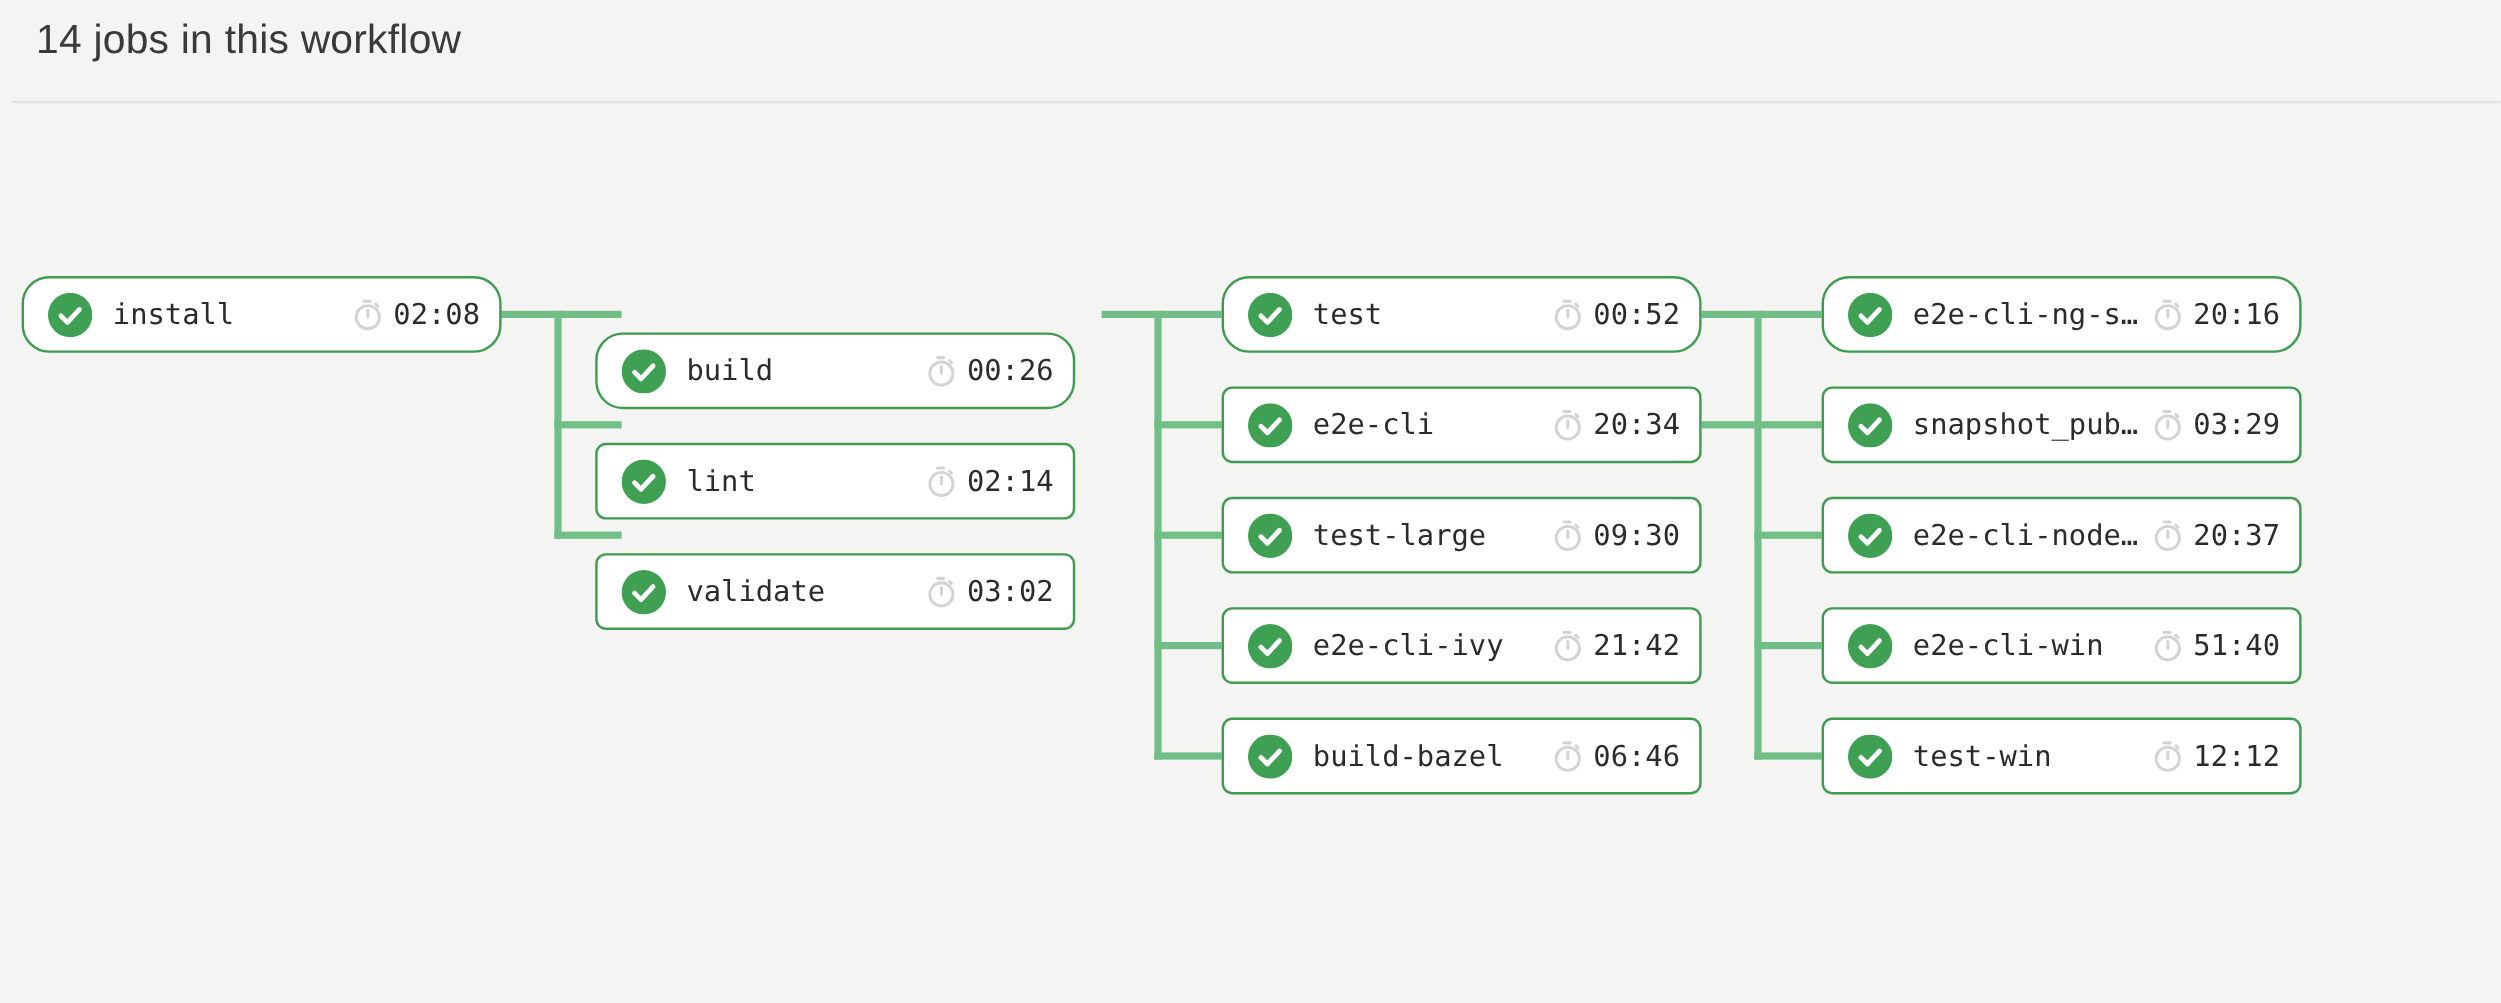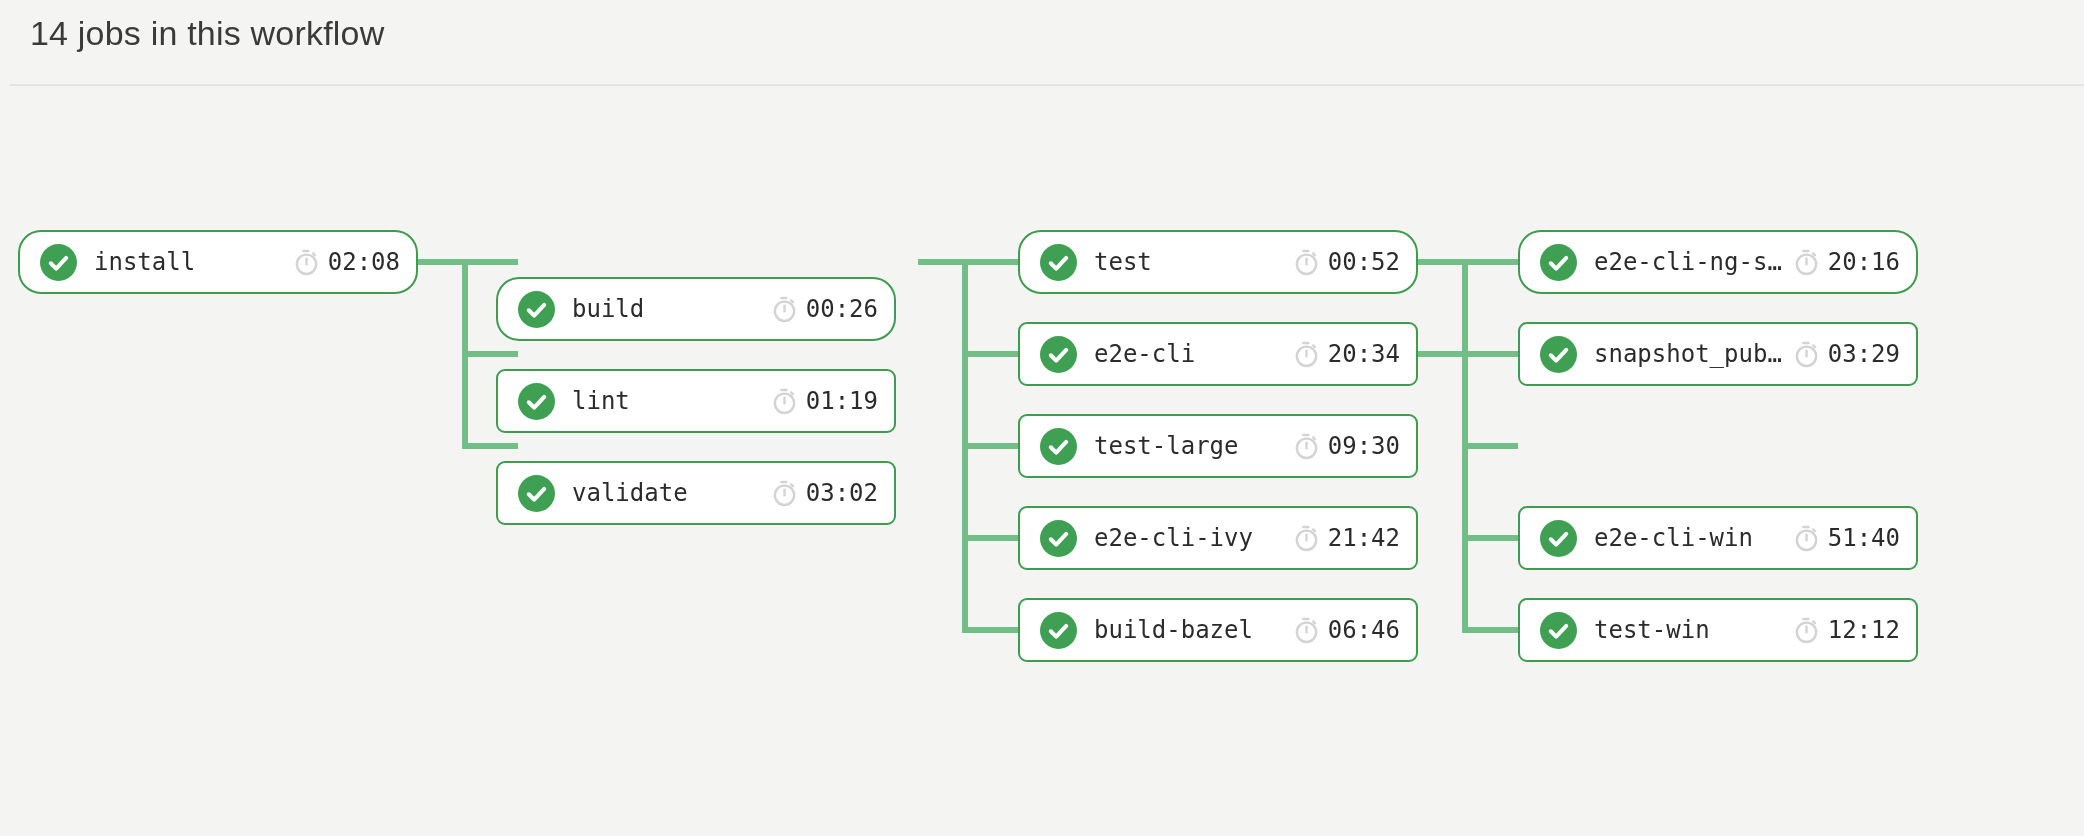--- a/index.html
+++ b/index.html
@@ -133,21 +133,21 @@
       <polyline points="7,12.5 10.5,16 17,9" fill="none" stroke="#ffffff" stroke-width="2.6" stroke-linecap="round" stroke-linejoin="round"></polyline>
     </svg>
     <span class="job-name">lint</span>
     <span class="meta">
       <svg class="clock" viewBox="0 0 24 24">
         <circle cx="12" cy="13.5" r="8" fill="none" stroke="#d3d3d3" stroke-width="2"></circle>
         <line x1="12" y1="13.5" x2="12" y2="8.8" stroke="#d3d3d3" stroke-width="2" stroke-linecap="round"></line>
         <line x1="9.5" y1="2.5" x2="13.5" y2="2.5" stroke="#d3d3d3" stroke-width="2.2" stroke-linecap="round"></line>
         <line x1="17.5" y1="4.5" x2="19" y2="6" stroke="#d3d3d3" stroke-width="2" stroke-linecap="round"></line>
       </svg>
-      <span class="duration">01:19</span>
+      <span class="duration">02:14</span>
     </span>
   </div>
 
   <div class="job-card col-2 row-3">
     <svg class="badge" viewBox="0 0 24 24">
       <circle cx="12" cy="12" r="12" fill="#3fa054"></circle>
       <polyline points="7,12.5 10.5,16 17,9" fill="none" stroke="#ffffff" stroke-width="2.6" stroke-linecap="round" stroke-linejoin="round"></polyline>
     </svg>
     <span class="job-name">validate</span>
     <span class="meta">
@@ -273,20 +273,36 @@
       <svg class="clock" viewBox="0 0 24 24">
         <circle cx="12" cy="13.5" r="8" fill="none" stroke="#d3d3d3" stroke-width="2"></circle>
         <line x1="12" y1="13.5" x2="12" y2="8.8" stroke="#d3d3d3" stroke-width="2" stroke-linecap="round"></line>
         <line x1="9.5" y1="2.5" x2="13.5" y2="2.5" stroke="#d3d3d3" stroke-width="2.2" stroke-linecap="round"></line>
         <line x1="17.5" y1="4.5" x2="19" y2="6" stroke="#d3d3d3" stroke-width="2" stroke-linecap="round"></line>
       </svg>
       <span class="duration">03:29</span>
     </span>
   </div>
 
+  <div class="job-card col-4 row-3">
+    <svg class="badge" viewBox="0 0 24 24">
+      <circle cx="12" cy="12" r="12" fill="#3fa054"></circle>
+      <polyline points="7,12.5 10.5,16 17,9" fill="none" stroke="#ffffff" stroke-width="2.6" stroke-linecap="round" stroke-linejoin="round"></polyline>
+    </svg>
+    <span class="job-name">e2e-cli-node…</span>
+    <span class="meta">
+      <svg class="clock" viewBox="0 0 24 24">
+        <circle cx="12" cy="13.5" r="8" fill="none" stroke="#d3d3d3" stroke-width="2"></circle>
+        <line x1="12" y1="13.5" x2="12" y2="8.8" stroke="#d3d3d3" stroke-width="2" stroke-linecap="round"></line>
+        <line x1="9.5" y1="2.5" x2="13.5" y2="2.5" stroke="#d3d3d3" stroke-width="2.2" stroke-linecap="round"></line>
+        <line x1="17.5" y1="4.5" x2="19" y2="6" stroke="#d3d3d3" stroke-width="2" stroke-linecap="round"></line>
+      </svg>
+      <span class="duration">20:37</span>
+    </span>
+  </div>
 
   <div class="job-card col-4 row-4">
     <svg class="badge" viewBox="0 0 24 24">
       <circle cx="12" cy="12" r="12" fill="#3fa054"></circle>
       <polyline points="7,12.5 10.5,16 17,9" fill="none" stroke="#ffffff" stroke-width="2.6" stroke-linecap="round" stroke-linejoin="round"></polyline>
     </svg>
     <span class="job-name">e2e-cli-win</span>
     <span class="meta">
       <svg class="clock" viewBox="0 0 24 24">
         <circle cx="12" cy="13.5" r="8" fill="none" stroke="#d3d3d3" stroke-width="2"></circle>

